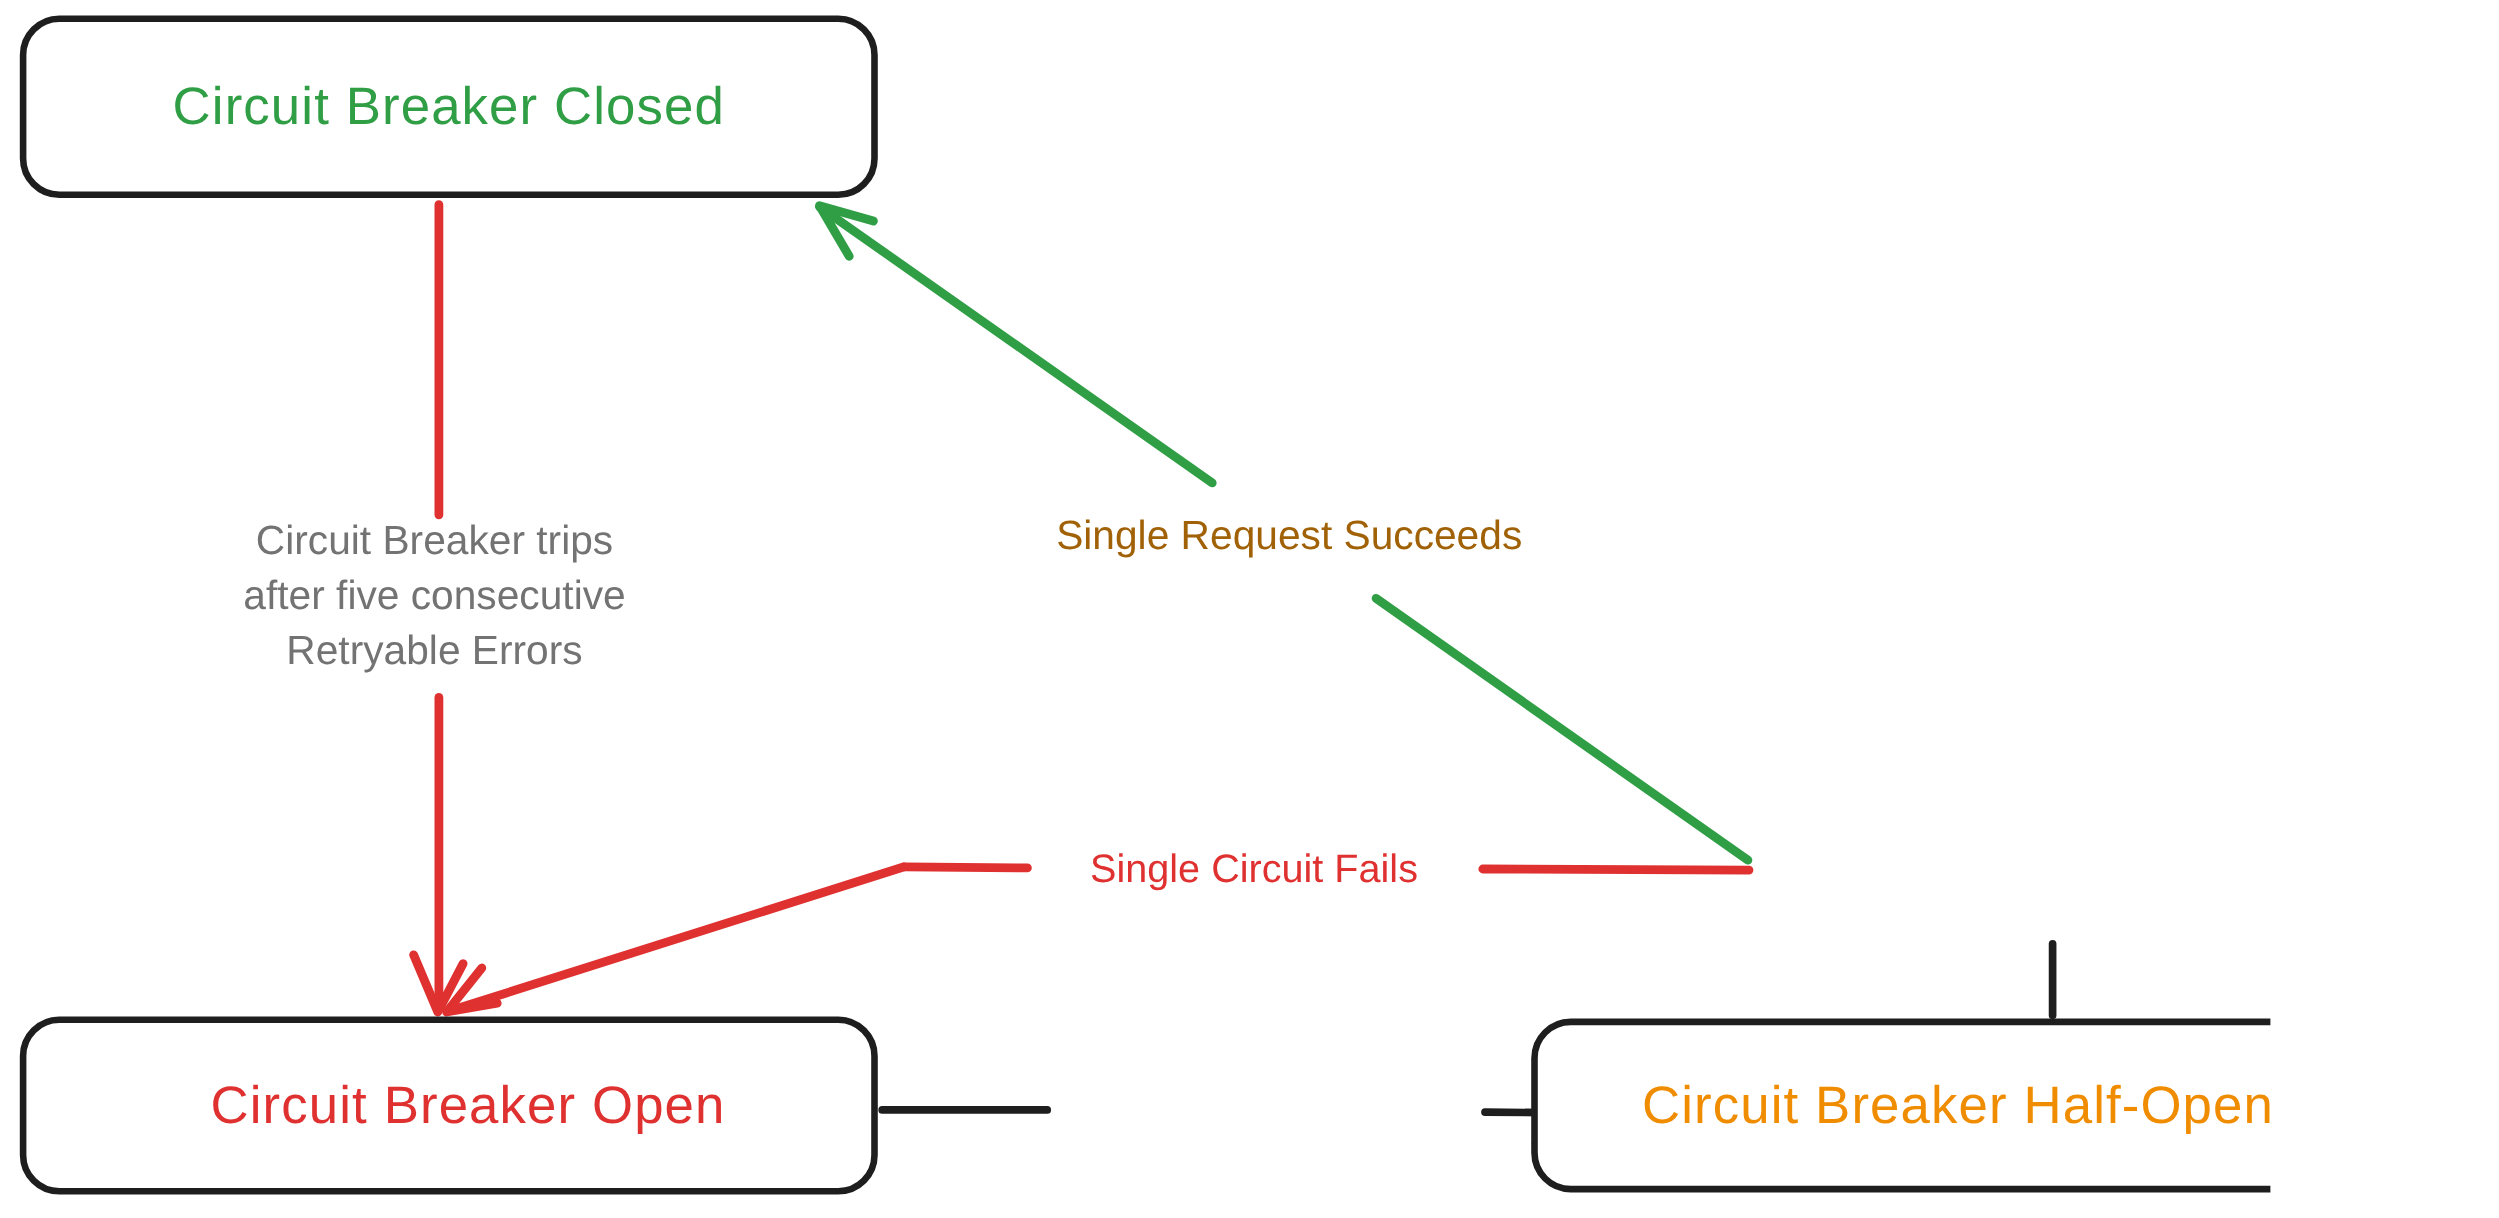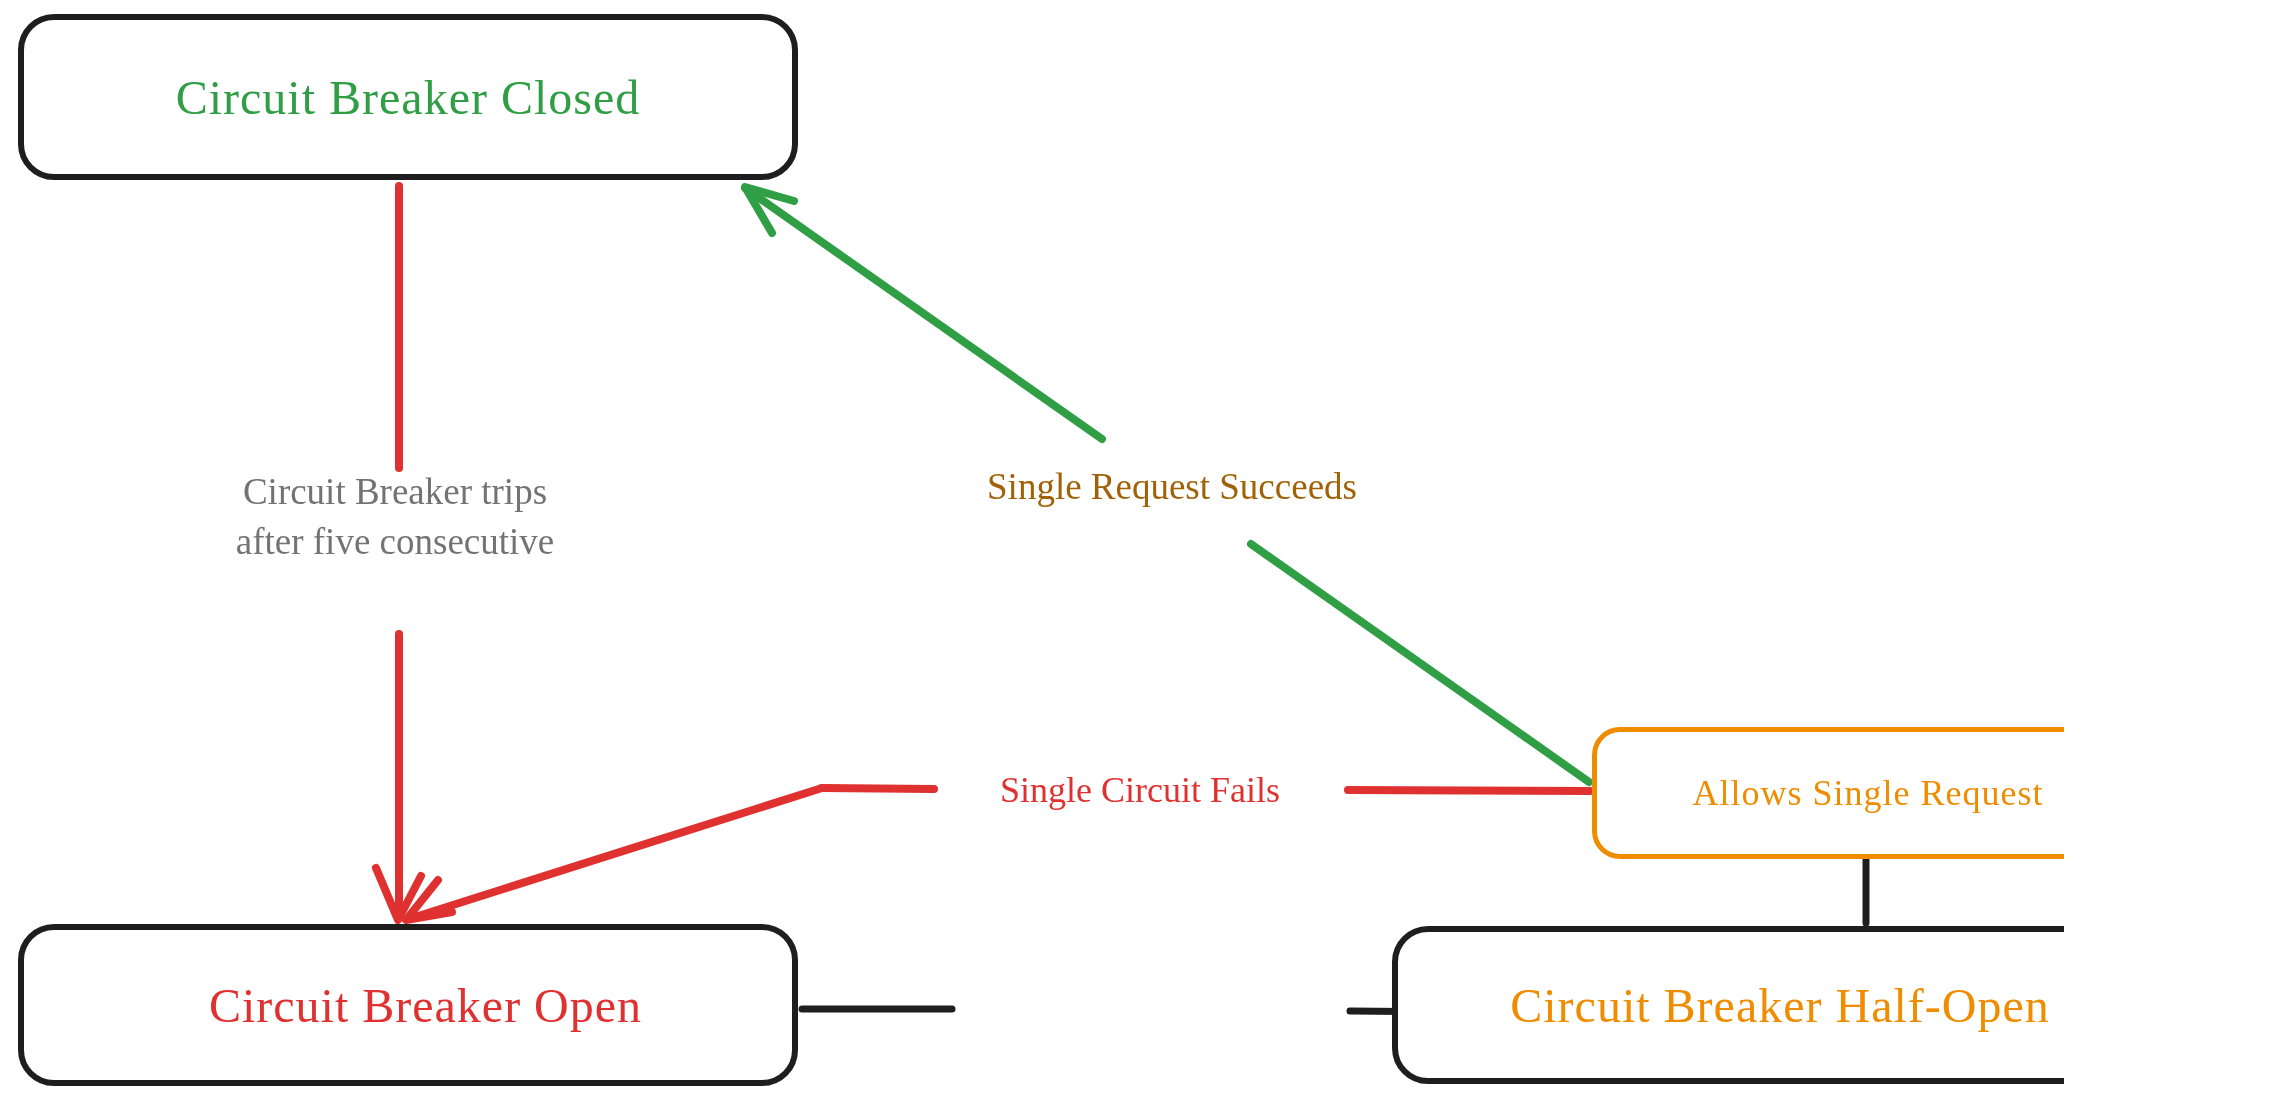--- a/index.html
+++ b/index.html
@@ -1,20 +1,20 @@
 <!DOCTYPE html>
 <html><head>
 <meta charset="utf-8">
 <style>
   html,body{margin:0;padding:0;background:#ffffff;}
   .canvas{
     position:relative;
     width:2064px;height:1107px;
     background:#ffffff;
-    font-family:Liberation Serif, serif;
+    font-family:Liberation Sans, sans-serif;
     overflow:hidden;
   }
   .edges{position:absolute;left:0;top:0;width:2272px;height:1107px;}
   .edges line,.edges polyline{fill:none;stroke-linecap:round;stroke-linejoin:round;}
   .stroke-8{stroke-width:8;}
   .stroke-7{stroke-width:7;}
   .node{
     position:absolute;
     box-sizing:border-box;
     background:#ffffff;
@@ -69,27 +69,25 @@
   </div>
 
   <div class="node" style="left: 18px; top: 924px; width: 780px; height: 162px; border-color: rgb(30, 30, 30); padding-left: 35px;">
     <span class="node-text" style="color: rgb(224, 49, 49);">Circuit Breaker Open</span>
   </div>
 
   <div class="node" style="left: 1392px; top: 926px; width: 776px; height: 158px; border-color: rgb(30, 30, 30);">
     <span class="node-text" style="color: rgb(240, 140, 0);">Circuit Breaker Half-Open</span>
   </div>
 
-  <div class="node node-allows" style="left: 1592px; top: 727px; width: 552px; height: 132px; border-color: rgb(240, 140, 0);">
-    <span class="node-text" style="color: rgb(240, 140, 0);">Allows Single Request</span>
-  </div>
 
   <div class="edge-label lbl-trip" style="left: 145px; top: 467px; width: 500px; color: #737373;">
     <span class="line">Circuit Breaker trips</span>
     <span class="line">after five consecutive</span>
+    <span class="line">Retryable Errors</span>
   </div>
 
   <div class="edge-label lbl-succeed" style="left: 922px; top: 464px; width: 500px; color: #a16207;">Single Request Succeeds</div>
 
   <div class="edge-label lbl-fail" style="left: 895px; top: 768px; width: 490px; color: rgb(224, 49, 49);">Single Circuit Fails</div>
 
 
 </div>
 
 </body></html>

